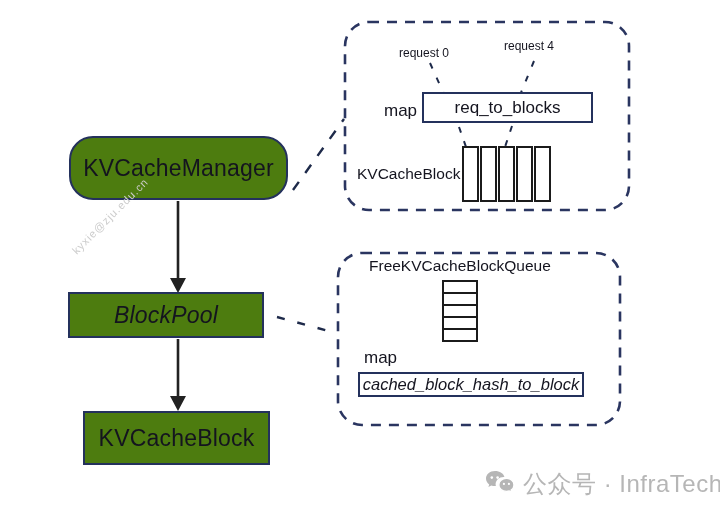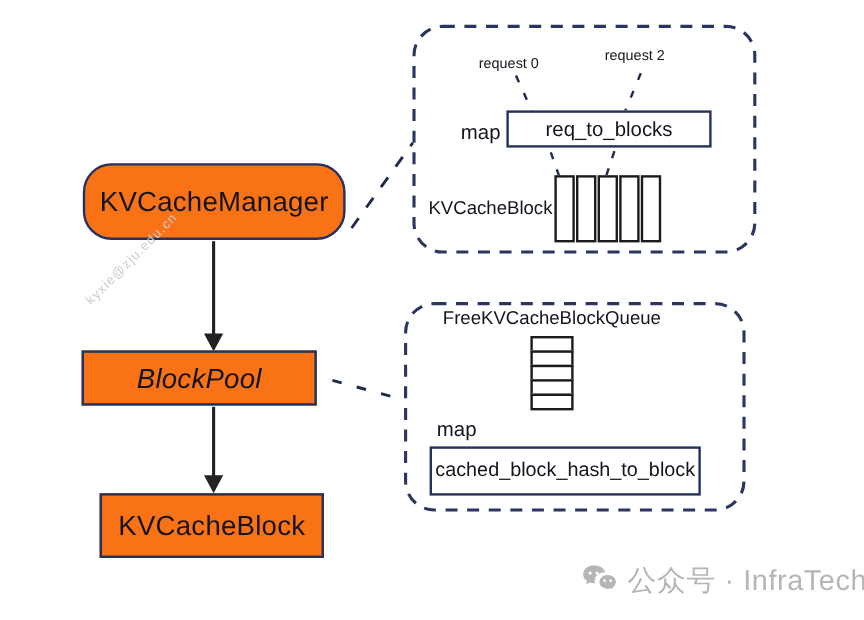--- a/index.html
+++ b/index.html
@@ -5,21 +5,21 @@
   html,body{margin:0;padding:0;background:#ffffff;}
   #stage{
     position:relative;width:720px;height:517px;background:#ffffff;
     font-family:"Liberation Sans","DejaVu Sans",sans-serif;
     color:#161622;overflow:hidden;
   }
   svg.overlay{position:absolute;left:0;top:0;width:720px;height:517px;pointer-events:none;}
 
   .node{
     position:absolute;display:flex;align-items:center;justify-content:center;
-    background:#f97316;border:2.5px solid #24315c;box-sizing:border-box;
+    background:#4d7c0f;border:2.5px solid #24315c;box-sizing:border-box;
     font-size:23px;color:#14141f;letter-spacing:0.2px;
   }
   .node.rounded{border-radius:24px;}
 
   .small-label{position:absolute;font-size:12px;color:#14141f;white-space:nowrap;}
   .map-box{
     position:absolute;display:flex;align-items:center;justify-content:center;
     background:#ffffff;border:2px solid #24315c;box-sizing:border-box;
     font-size:17px;color:#14141f;white-space:nowrap;
   }
@@ -69,42 +69,42 @@
     <line x1="512" y1="126" x2="500" y2="162" stroke="#1e2a4a" stroke-width="2" stroke-dasharray="6 9"></line>
   </svg>
 
   <div class="node rounded" style="left:69px;top:136px;width:219px;height:64px;">KVCacheManager</div>
 
   <div class="node" style="left:68px;top:292px;width:196px;height:46px;font-style:italic;">BlockPool</div>
 
   <div class="node" style="left:83px;top:411px;width:187px;height:54px;">KVCacheBlock</div>
 
   <div class="small-label" style="left:399px;top:46px;">request 0</div>
-  <div class="small-label" style="left:504px;top:39px;">request 2</div>
+  <div class="small-label" style="left:504px;top:39px;">request 4</div>
   <div class="small-label" style="left:384px;top:101px;font-size:17px;">map</div>
   <div class="map-box" style="left:422px;top:92px;width:171px;height:31px;">req_to_blocks</div>
   <div class="small-label" style="left:357px;top:165px;font-size:15.5px;">KVCacheBlock</div>
   <div class="cells-row" style="left:462px;top:146px;">
     <div class="cell"></div>
     <div class="cell"></div>
     <div class="cell"></div>
     <div class="cell"></div>
     <div class="cell"></div>
   </div>
 
   <div class="small-label" style="left:369px;top:257px;font-size:15.5px;">FreeKVCacheBlockQueue</div>
   <div class="queue-stack" style="left:442px;top:280px;">
     <div class="qrow"></div>
     <div class="qrow"></div>
     <div class="qrow"></div>
     <div class="qrow"></div>
     <div class="qrow"></div>
   </div>
   <div class="small-label" style="left:364px;top:348px;font-size:17px;">map</div>
-  <div class="map-box" style="left:358px;top:372px;width:226px;height:41px;font-size:16.5px;">cached_block_hash_to_block</div>
+  <div class="map-box" style="left:358px;top:372px;width:226px;height:25px;font-size:16.5px;font-style:italic;">cached_block_hash_to_block</div>
 
   <div class="watermark">kyxie@zju.edu.cn</div>
 
   <div class="footer">
     <svg width="30" height="28" viewBox="0 0 30 28">
       <path d="M10 1 C4.8 1 1 4.4 1 8.6 c0 2.4 1.2 4.4 3.2 5.8 l-0.8 2.6 2.9-1.5 c1.1 0.4 2.4 0.6 3.7 0.6 0.3 0 0.6 0 0.9 0 -0.2-0.6-0.3-1.3-0.3-2 0-4 3.6-7.2 8-7.2 0.3 0 0.5 0 0.8 0 C18.6 3.6 14.7 1 10 1 Z" fill="#b6b6b6"></path>
       <circle cx="6.8" cy="7.6" r="1.3" fill="#ffffff"></circle>
       <circle cx="12.6" cy="7.6" r="1.3" fill="#ffffff"></circle>
       <path d="M21.4 8.4 c-4.2 0-7.6 2.9-7.6 6.5 0 3.6 3.4 6.5 7.6 6.5 1 0 2-0.2 2.9-0.5 l2.6 1.4-0.7-2.3 c1.7-1.2 2.8-3 2.8-5.1 0-3.6-3.4-6.5-7.6-6.5 Z" fill="#b6b6b6" stroke="#ffffff" stroke-width="1.4"></path>
       <circle cx="18.9" cy="13.9" r="1.1" fill="#ffffff"></circle>

